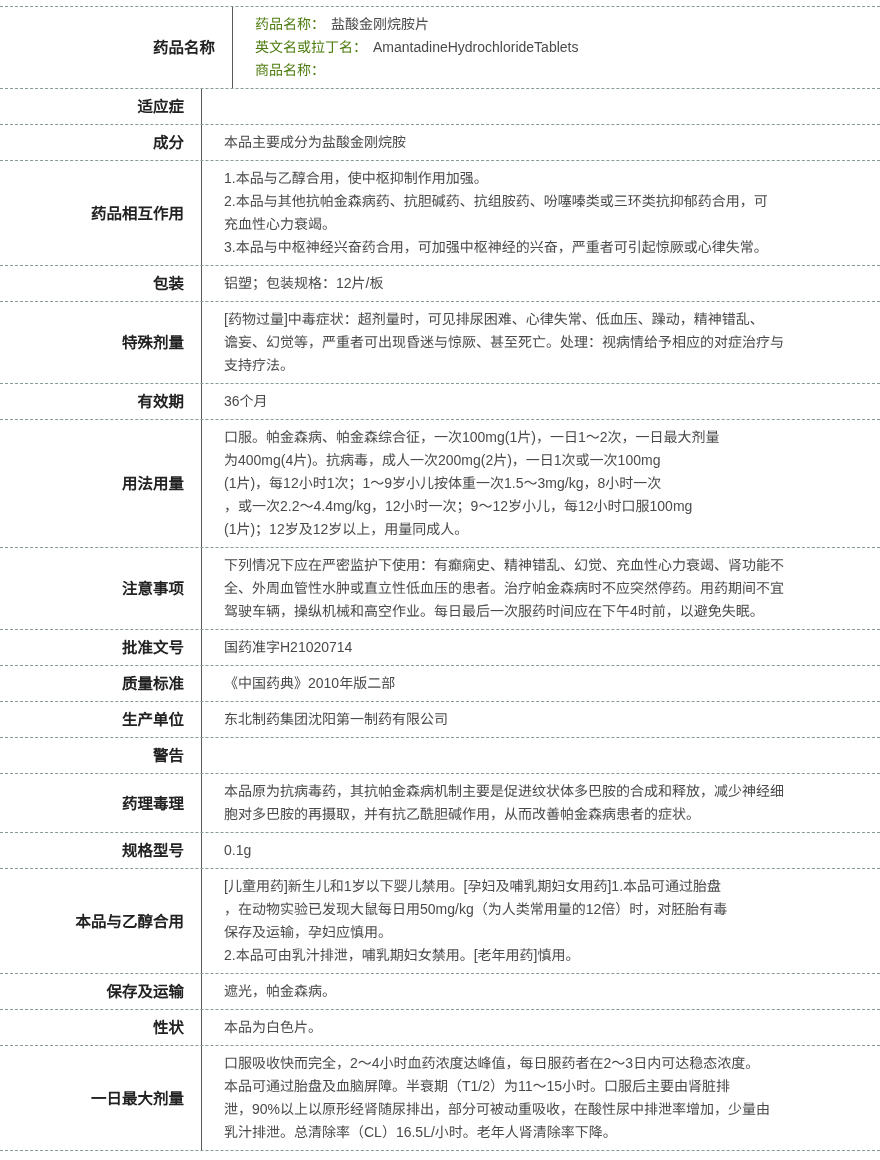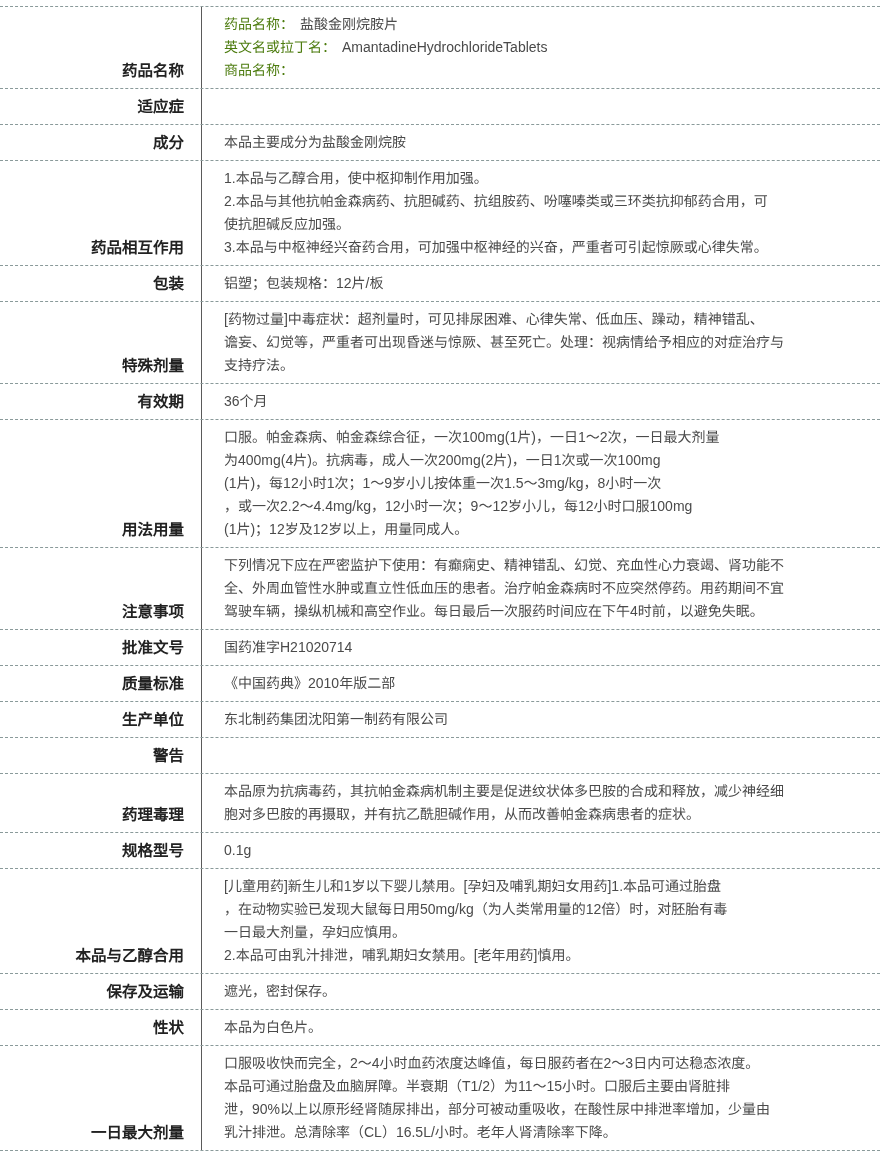--- a/index.html
+++ b/index.html
@@ -24,29 +24,30 @@
     border-bottom: 1px dashed #8a9a9a;
     box-sizing: border-box;
   }
   .cell-label {
     width: 202px;
     box-sizing: border-box;
     border-right: 1px solid #5a5a5a;
     padding: 6px 17px 6px 0;
     display: flex;
     justify-content: flex-end;
-    align-items: flex-end;
+    align-items: center;
     font-size: 15.5px;
     font-weight: bold;
     color: #222222;
     line-height: 23px;
     flex-shrink: 0;
   }
   .row.v-center .cell-label {
-    align-items: flex-end;
+    align-items: center;
+    margin-left: 31px;
   }
   .cell-content {
     flex: 1;
     box-sizing: border-box;
     padding: 6px 28px 6px 22px;
     font-size: 14px;
     color: #4a4a4a;
     line-height: 23px;
     min-height: 23px;
   }
@@ -90,21 +91,21 @@
         <div class="line">本品主要成分为盐酸金刚烷胺</div>
       </div>
     </div>
     <div class="row">
       <div class="cell-label">
         <span>药品相互作用</span>
       </div>
       <div class="cell-content">
         <div class="line">1.本品与乙醇合用，使中枢抑制作用加强。</div>
         <div class="line">2.本品与其他抗帕金森病药、抗胆碱药、抗组胺药、吩噻嗪类或三环类抗抑郁药合用，可</div>
-        <div class="line">使抗胆碱反应加强。</div>
+        <div class="line">充血性心力衰竭。</div>
         <div class="line">3.本品与中枢神经兴奋药合用，可加强中枢神经的兴奋，严重者可引起惊厥或心律失常。</div>
       </div>
     </div>
     <div class="row">
       <div class="cell-label">
         <span>包装</span>
       </div>
       <div class="cell-content">
         <div class="line">铝塑；包装规格：12片/板</div>
       </div>
@@ -196,30 +197,30 @@
         <div class="line">0.1g</div>
       </div>
     </div>
     <div class="row">
       <div class="cell-label">
         <span>本品与乙醇合用</span>
       </div>
       <div class="cell-content">
         <div class="line">[儿童用药]新生儿和1岁以下婴儿禁用。[孕妇及哺乳期妇女用药]1.本品可通过胎盘</div>
         <div class="line">，在动物实验已发现大鼠每日用50mg/kg（为人类常用量的12倍）时，对胚胎有毒</div>
-        <div class="line">一日最大剂量，孕妇应慎用。</div>
+        <div class="line">保存及运输，孕妇应慎用。</div>
         <div class="line">2.本品可由乳汁排泄，哺乳期妇女禁用。[老年用药]慎用。</div>
       </div>
     </div>
     <div class="row">
       <div class="cell-label">
         <span>保存及运输</span>
       </div>
       <div class="cell-content">
-        <div class="line">遮光，密封保存。</div>
+        <div class="line">遮光，帕金森病。</div>
       </div>
     </div>
     <div class="row">
       <div class="cell-label">
         <span>性状</span>
       </div>
       <div class="cell-content">
         <div class="line">本品为白色片。</div>
       </div>
     </div>

